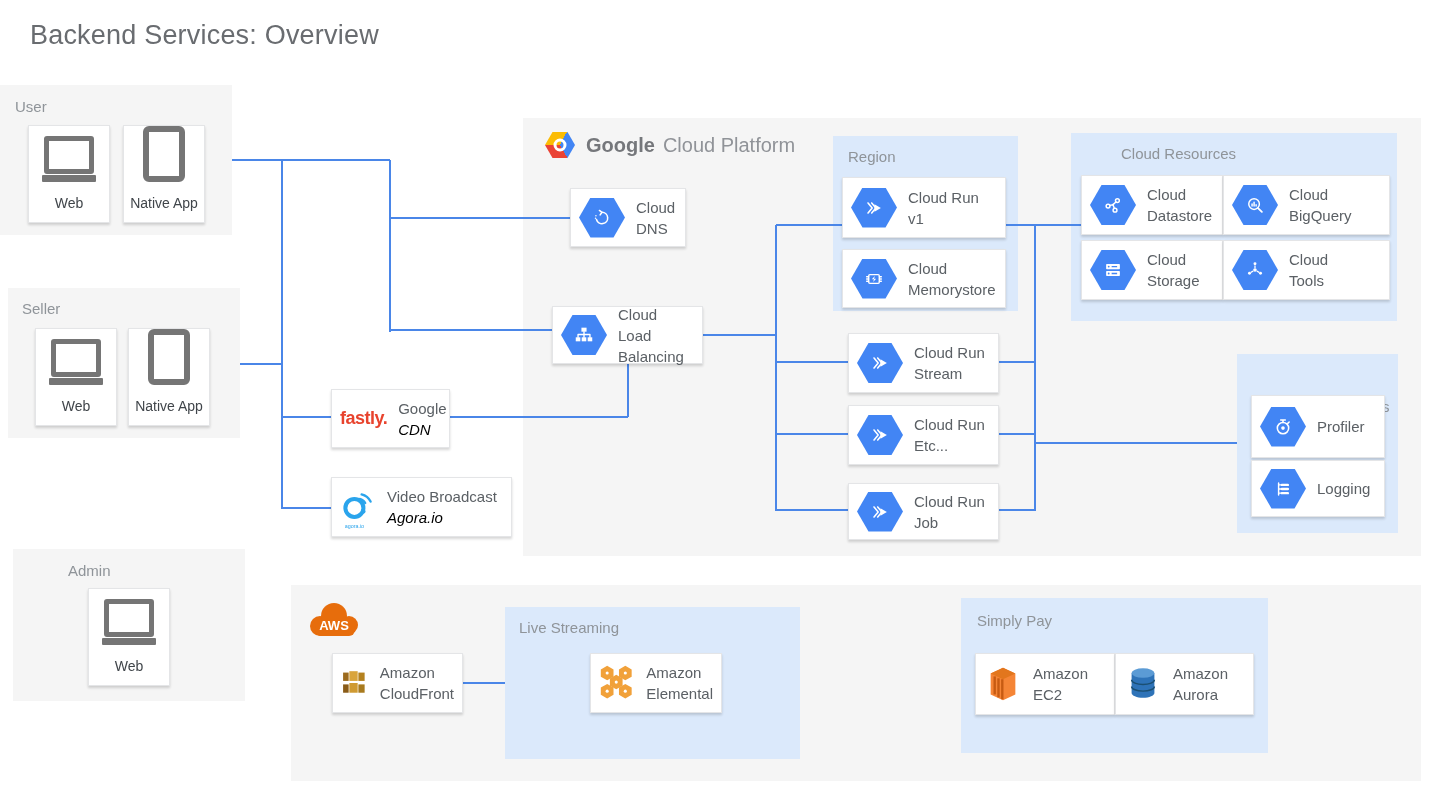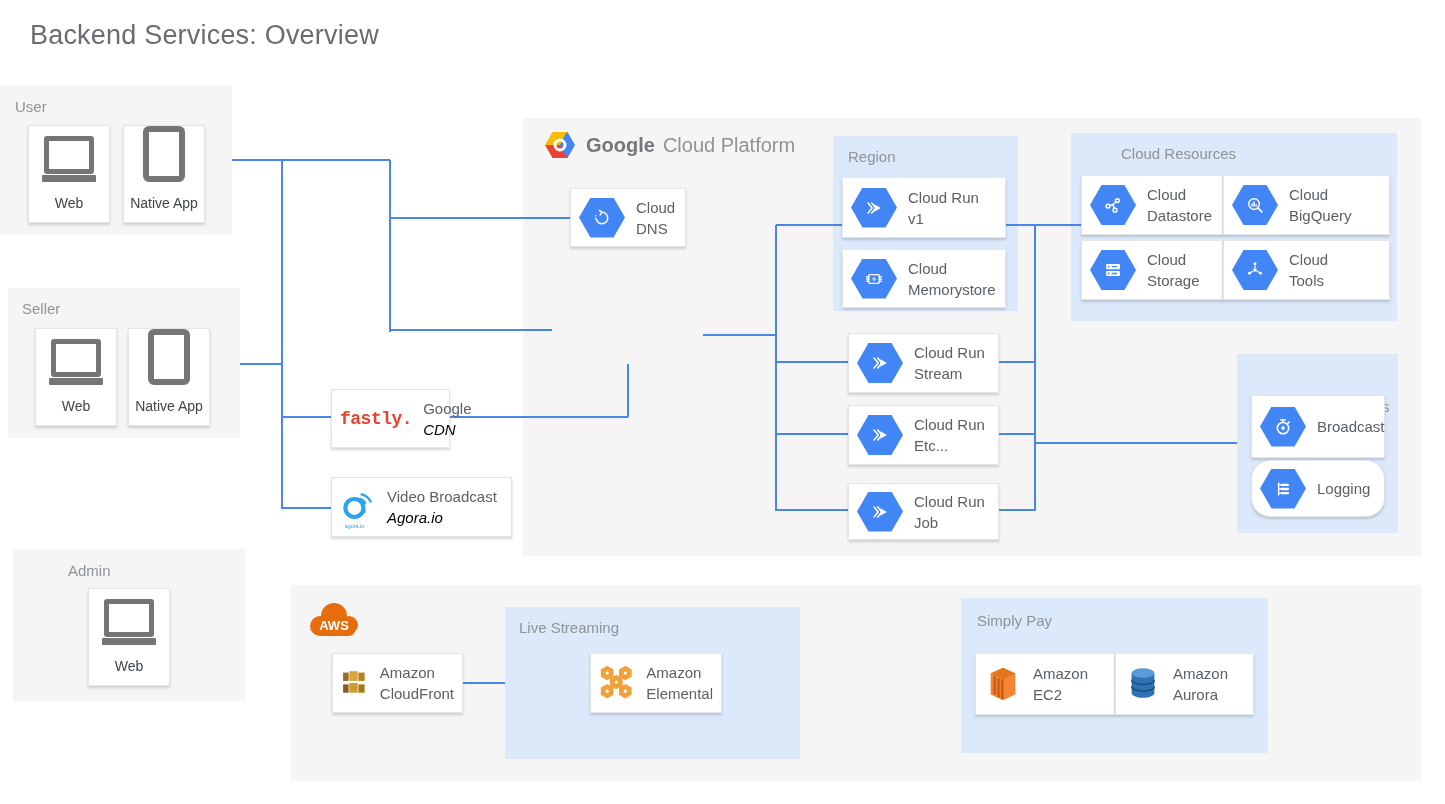--- a/index.html
+++ b/index.html
@@ -28,21 +28,21 @@
   .conn{position:absolute;background:var(--connector,#4a86e8);z-index:5;}
   #connectors{position:absolute;left:0;top:0;width:100%;height:100%;}
   .brand{position:absolute;display:flex;align-items:center;gap:11px;}
   .brand .bold{font-size:20px;color:#75777b;font-weight:600;}
   .brand .light{font-size:20px;color:#909398;font-weight:400;margin-left:-3px;}
   .gcp-hex{width:30px;height:26px;position:relative;
        clip-path:polygon(0 50%,25% 0,75% 0,100% 50%,75% 100%,25% 100%);
        background:conic-gradient(from 150deg,#ea4335 0 33%,#fbbc05 33% 66%,#4285f4 66% 100%);}
   .gcp-hex::after{content:"";position:absolute;left:50%;top:50%;transform:translate(-50%,-50%);
        width:7px;height:7px;border:3px solid #fff;border-radius:50%;}
-  .logo-fastly{font-weight:bold;font-size:18px;color:var(--fastly,#e8432d);letter-spacing:-.5px;flex:0 0 auto;font-family:Liberation Mono, monospace;}
+  .logo-fastly{font-weight:bold;font-size:18px;color:var(--fastly,#e8432d);letter-spacing:-.5px;flex:0 0 auto;}
   .awslogo{position:absolute;}
 </style>
 </head>
 <body>
 
 <div id="canvas">
 
   <div class="title">Backend Services: Overview</div>
 
   <div id="connectors">
@@ -144,20 +144,35 @@
           <circle cx="5.4" cy="9.6" r="0.8" fill="#fff" stroke="none"></circle>
           <circle cx="4.9" cy="12.2" r="0.8" fill="#fff" stroke="none"></circle>
         </svg>
       </span>
       <span class="txt">
         <span>Cloud</span>
         <span>DNS</span>
       </span>
     </div>
 
+    <div class="card svc" style="left:29px;top:188px;width:151px;height:58px;">
+      <span class="hex">
+        <svg width="22" height="22" viewBox="0 0 24 24" stroke="#fff" fill="none" stroke-width="1.5" stroke-linecap="round">
+          <rect x="9.2" y="4" width="5.6" height="4.4" fill="#fff" stroke="none"></rect>
+          <path d="M12 8.4v3.1M5.5 11.5h13M5.5 11.5v3M12 11.5v3M18.5 11.5v3"></path>
+          <rect x="3" y="14.5" width="5" height="4.4" fill="#fff" stroke="none"></rect>
+          <rect x="9.5" y="14.5" width="5" height="4.4" fill="#fff" stroke="none"></rect>
+          <rect x="16" y="14.5" width="5" height="4.4" fill="#fff" stroke="none"></rect>
+        </svg>
+      </span>
+      <span class="txt">
+        <span>Cloud Load</span>
+        <span>Balancing</span>
+      </span>
+    </div>
 
     <div class="panel blue" style="left:310px;top:18px;width:185px;height:175px;">
       <div class="panel-label" style="left:15px;top:12px;">Region</div>
     </div>
     <div class="card svc" style="left:319px;top:59px;width:164px;height:61px;">
       <span class="hex">
         <svg width="22" height="22" viewBox="0 0 24 24" stroke="#fff" fill="none" stroke-width="1.7" stroke-linecap="round" stroke-linejoin="round">
           <path d="M5.5 6.5L10 12l-4.5 5.5"></path>
             <path d="M9.5 6.5L14 12l-4.5 5.5"></path>
           <path d="M12.5 8L19.5 12l-7 4z" fill="#fff" stroke="none"></path>
@@ -289,24 +304,24 @@
     </div>
     <div class="card svc" style="left:728px;top:277px;width:134px;height:63px;">
       <span class="hex">
         <svg width="22" height="22" viewBox="0 0 24 24" stroke="#fff" fill="none" stroke-width="1.7" stroke-linecap="round">
           <circle cx="12" cy="13.2" r="6.2"></circle>
           <circle cx="12" cy="13.2" r="2" fill="#fff" stroke="none"></circle>
           <path d="M9.5 4.4h5M12 4.4v2.4M17.2 8l1.5-1.5"></path>
         </svg>
       </span>
       <span class="txt">
-        <span>Broadcast</span>
-      </span>
-    </div>
-    <div class="card svc" style="left:728px;top:342px;width:134px;height:57px;border-radius:19px;">
+        <span>Profiler</span>
+      </span>
+    </div>
+    <div class="card svc" style="left:728px;top:342px;width:134px;height:57px;">
       <span class="hex">
         <svg width="22" height="22" viewBox="0 0 24 24" stroke="#fff" fill="none" stroke-linecap="round">
           <path d="M7.2 5.5v13" stroke-width="1.6"></path>
           <path d="M7.2 7.5h2.6M7.2 12h2.6M7.2 16.5h2.6" stroke-width="1.4"></path>
           <path d="M10.8 7.5h6.5M10.8 12h6.5M10.8 16.5h6.5" stroke-width="2.6"></path>
         </svg>
       </span>
       <span class="txt">
         <span>Logging</span>
       </span>

